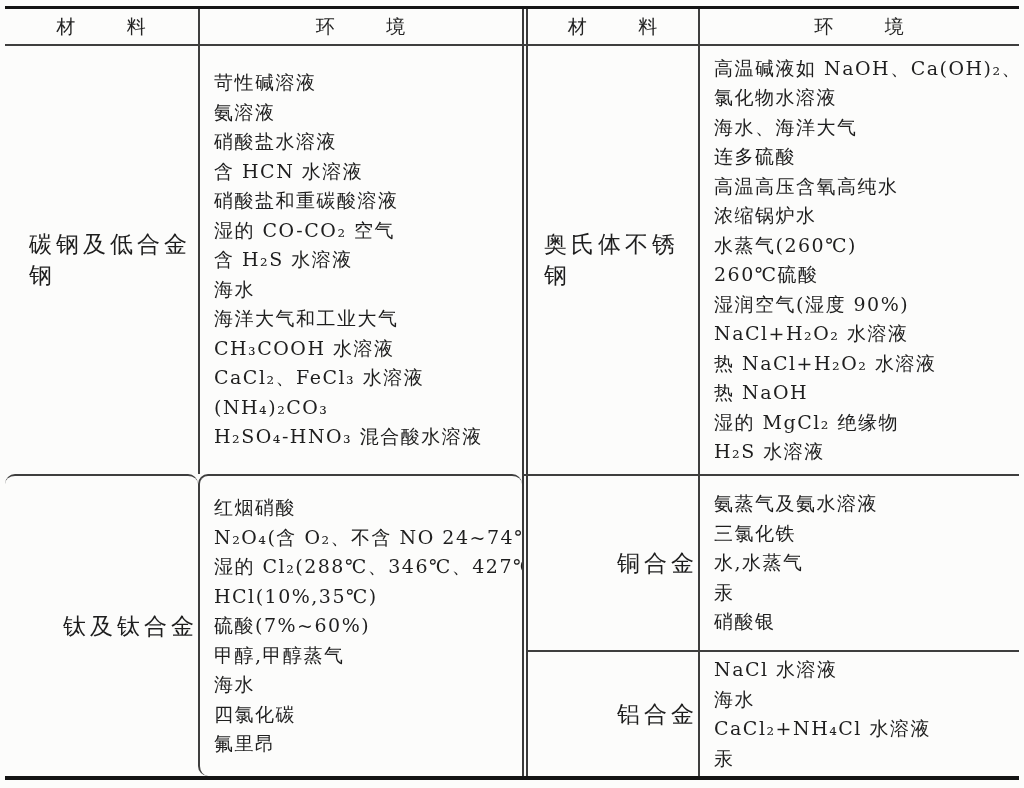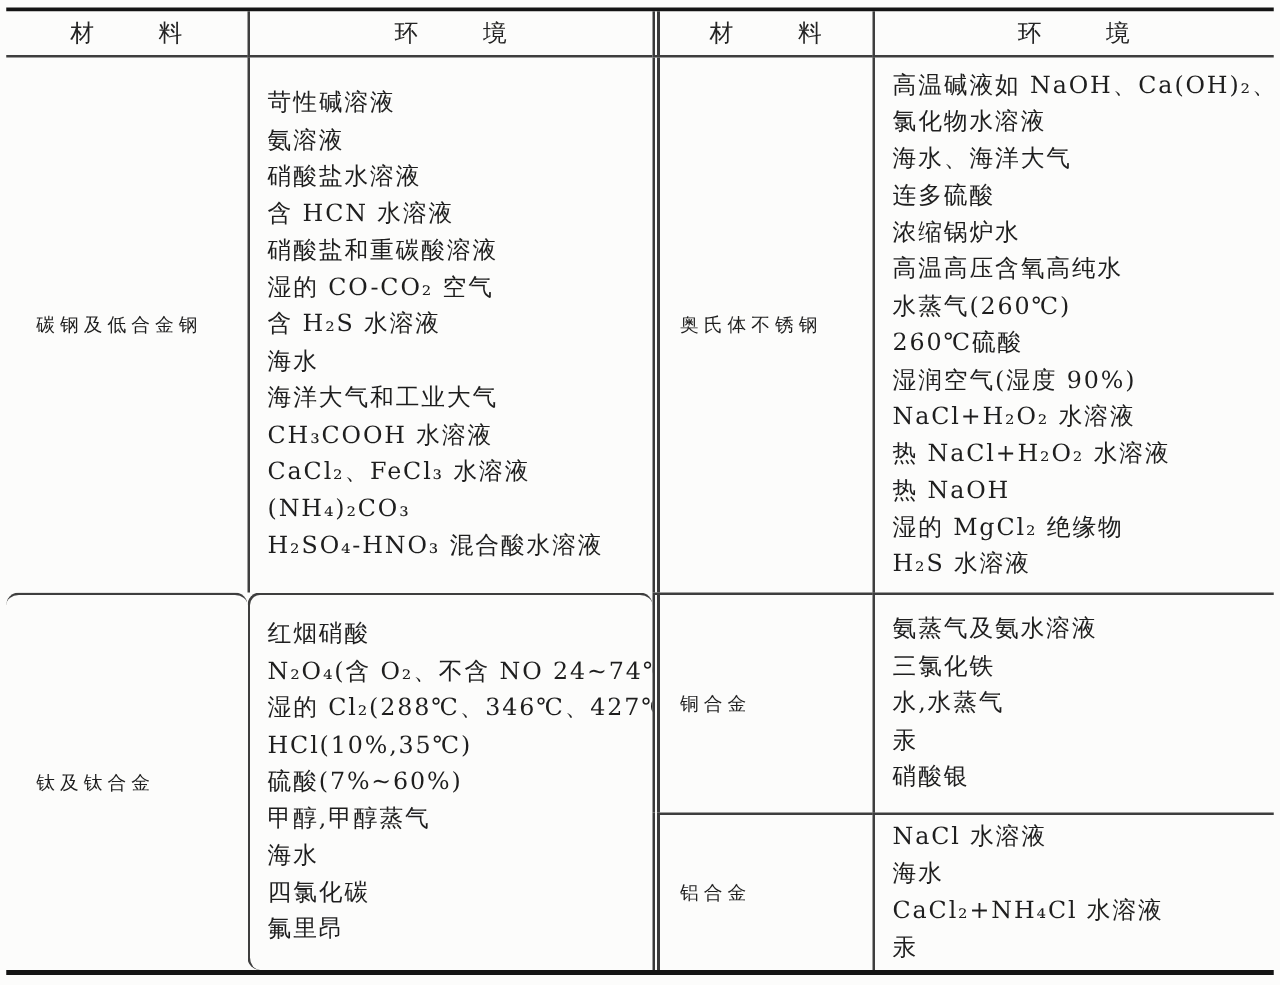--- a/index.html
+++ b/index.html
@@ -39,23 +39,24 @@
     letter-spacing: 1px;
     word-spacing: 2.3em;
     border-bottom: 2px solid #3e3e3e;
     color: #242424;
     text-align: center;
   }
   
   .mat {
     display: flex;
     align-items: center;
-    font-size: 15px;
+    font-size: 23px;
     letter-spacing: 4px;
     padding-left: 24px;
+    justify-content: flex-end;
   }
   .mat-right { padding-left: 16px; }
   
   .env {
     display: flex;
     flex-direction: column;
     justify-content: center;
     font-size: 19px;
     letter-spacing: 1.5px;
     padding-left: 14px;
@@ -115,22 +116,22 @@
       </div>
     <div class="cell mid r2 c3"></div>
     <div class="cell mat mat-right r2 c4">
       <span>奥氏体不锈钢</span>
     </div>
     <div class="cell env r2 c5">
         <div class="env-line">高温碱液如 NaOH、Ca(OH)₂、LiOH</div>
         <div class="env-line">氯化物水溶液</div>
         <div class="env-line">海水、海洋大气</div>
         <div class="env-line">连多硫酸</div>
+        <div class="env-line">高温高压含氧高纯水</div>
         <div class="env-line">浓缩锅炉水</div>
-        <div class="env-line">高温高压含氧高纯水</div>
         <div class="env-line">水蒸气(260℃)</div>
         <div class="env-line">260℃硫酸</div>
         <div class="env-line">湿润空气(湿度 90%)</div>
         <div class="env-line">NaCl+H₂O₂ 水溶液</div>
         <div class="env-line">热 NaCl+H₂O₂ 水溶液</div>
         <div class="env-line">热 NaOH</div>
         <div class="env-line">湿的 MgCl₂ 绝缘物</div>
         <div class="env-line">H₂S 水溶液</div>
       </div>
 

